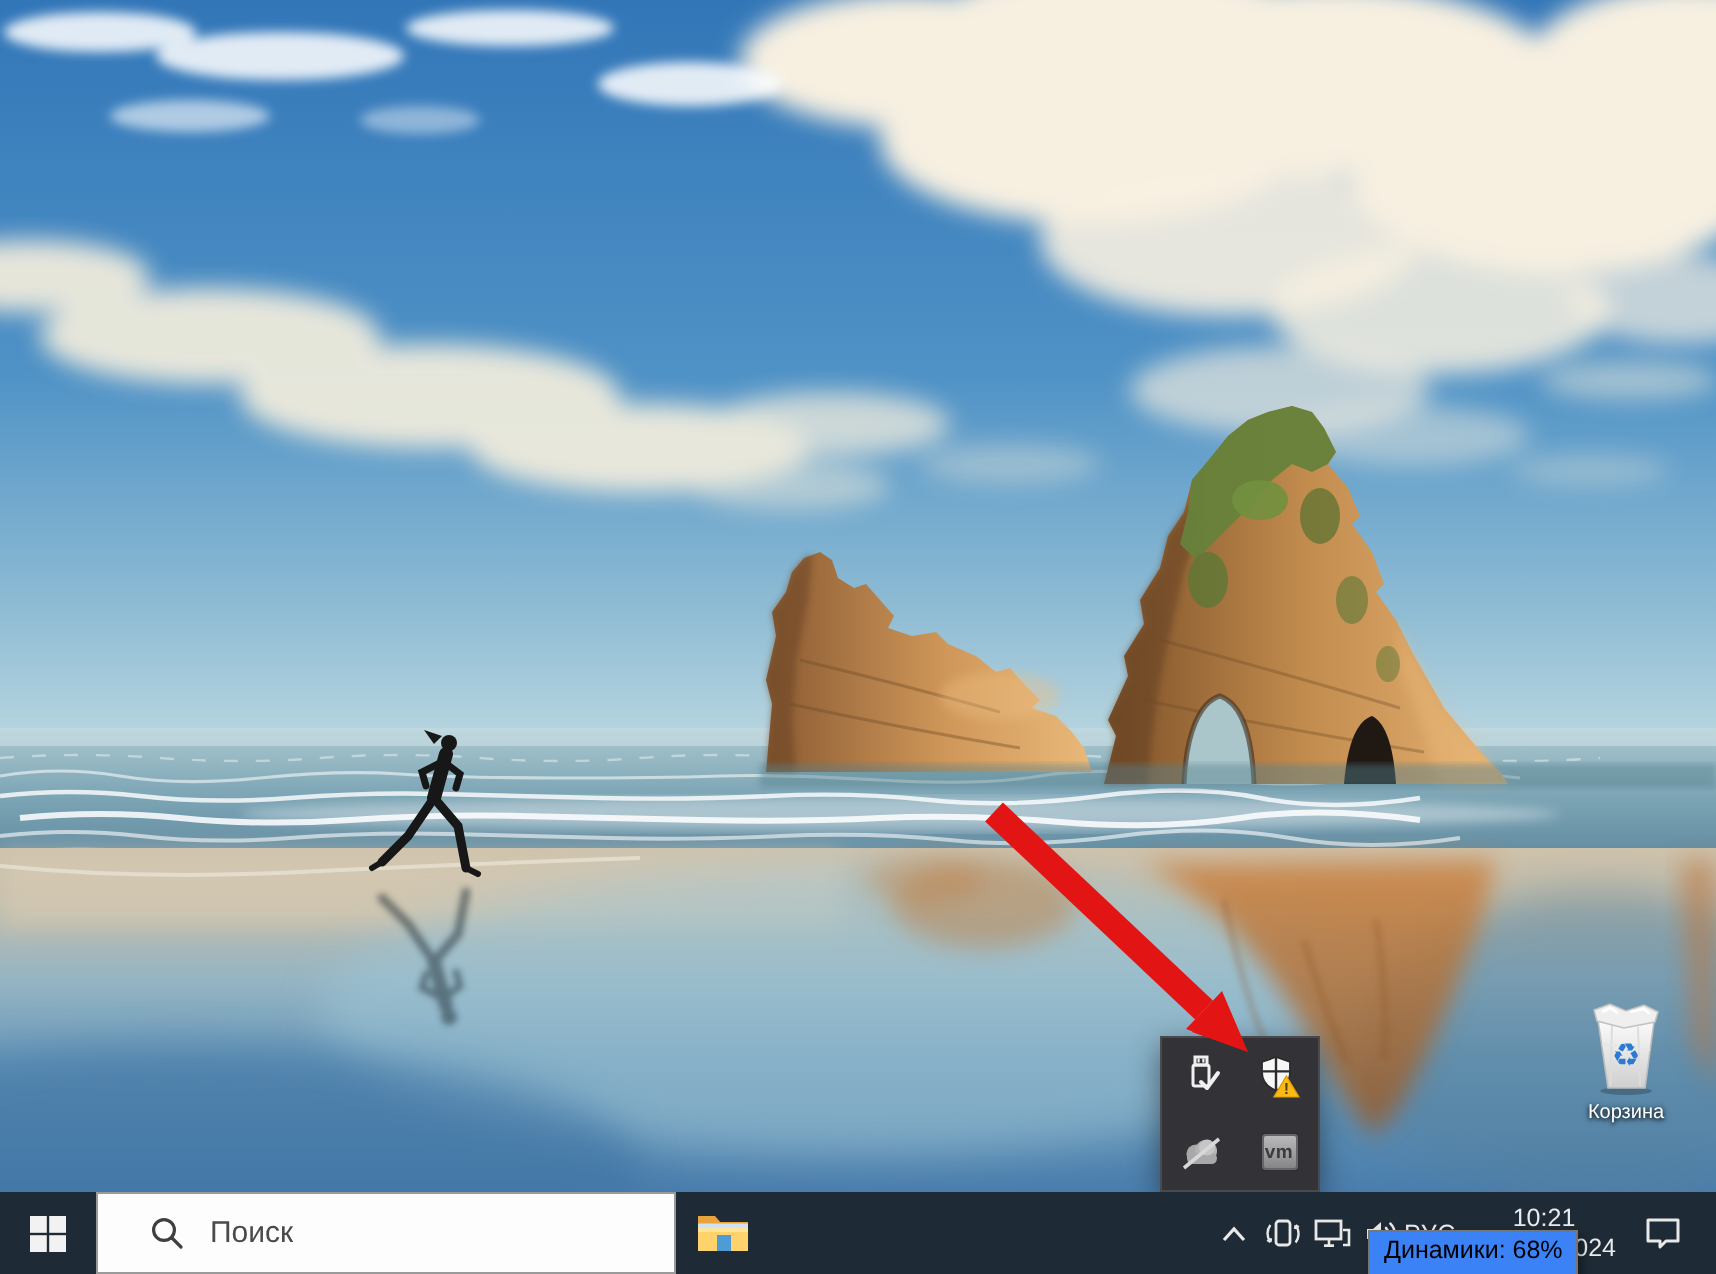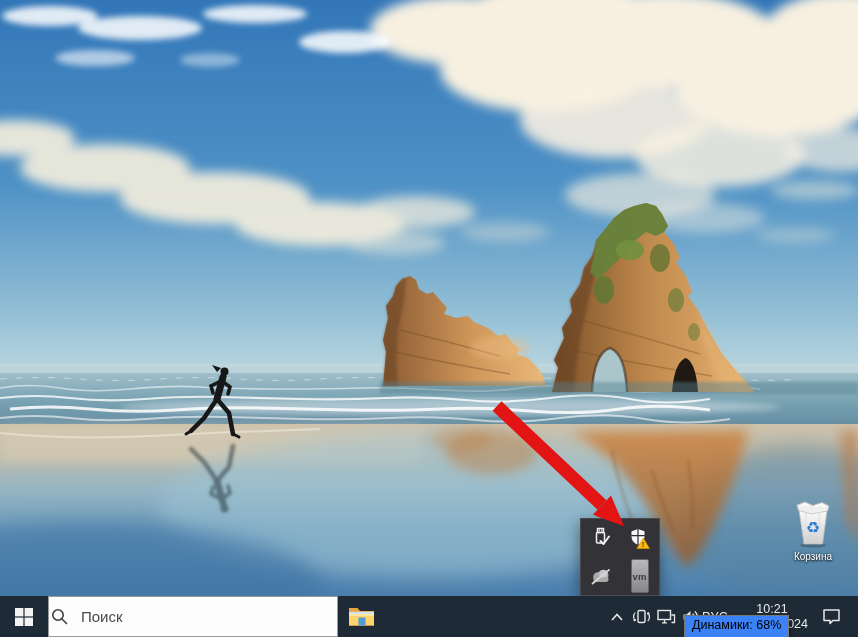--- a/index.html
+++ b/index.html
@@ -20,37 +20,37 @@
   
   .tray-popup{
     position:absolute;left:580px;top:518px;width:80px;height:78px;
     background:#333236;border:1px solid #4a4a4e;
     box-shadow:0 5px 14px rgba(0,0,0,.45);
     display:grid;grid-template-columns:1fr 1fr;grid-template-rows:1fr 1fr;
     place-items:center;z-index:3;
   }
   .tray-popup .cell{width:34px;height:34px;display:flex;align-items:center;justify-content:center;}
   .vm-badge{
-    width:18px;height:34px;border-radius:2px;border:1px solid #66666a;
+    width:18px;height:18px;border-radius:2px;border:1px solid #66666a;
     background:linear-gradient(#b9b9bc,#868689);
     color:#3c3c40;font-weight:bold;font-size:9.5px;letter-spacing:.2px;
     display:flex;align-items:center;justify-content:center;
   }
   
   .arrow-overlay{position:absolute;left:0;top:0;width:858px;height:637px;z-index:4;pointer-events:none;}
   
   .taskbar{
     position:absolute;left:0;top:596px;width:858px;height:41px;
     background:#1e2a35;z-index:5;
   }
   .start-button{position:absolute;left:0;top:0;width:48px;height:41px;display:flex;align-items:center;justify-content:center;}
   .search-box{
     position:absolute;left:48px;top:0;width:290px;height:41px;
     background:#fdfdfd;border:1px solid #9a9a9a;
-    display:flex;align-items:center;padding-left:2px;
+    display:flex;align-items:center;padding-left:26px;
   }
   .search-box input{
     border:none;outline:none;background:transparent;flex:1;
     font-family:"Liberation Sans","DejaVu Sans",sans-serif;
     font-size:15px;color:#333;margin-left:11px;
   }
   .search-box input::placeholder{color:#4a4a4a;opacity:1;}
   .explorer-button{position:absolute;left:338px;top:0;width:46px;height:41px;display:flex;align-items:center;justify-content:center;}
   .tray-item{position:absolute;top:0;height:41px;display:flex;align-items:center;justify-content:center;}
   .lang{left:698px;width:34px;color:#eaeaea;font-size:12.5px;letter-spacing:.3px;}

